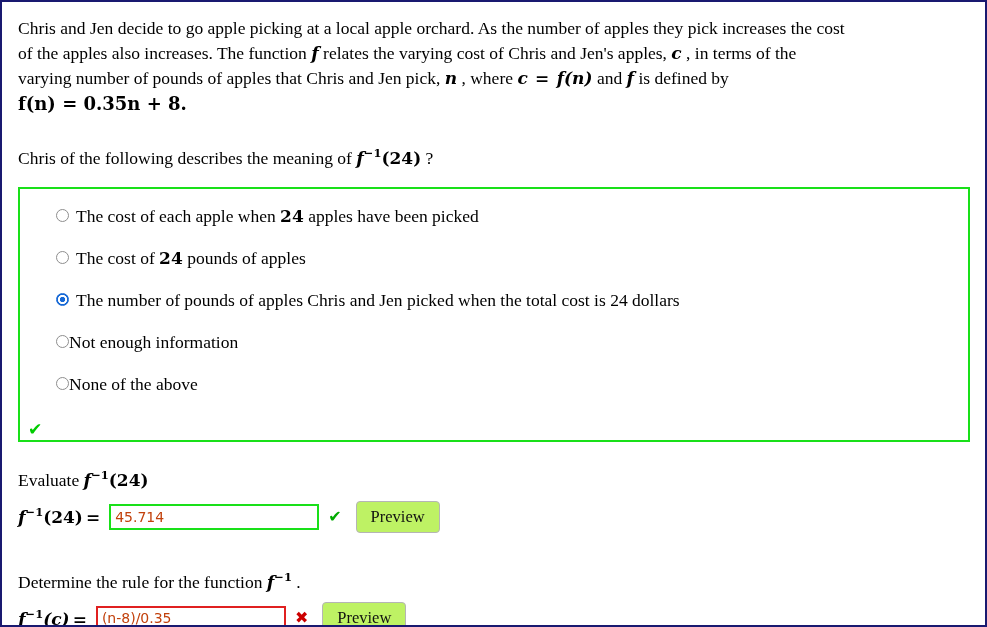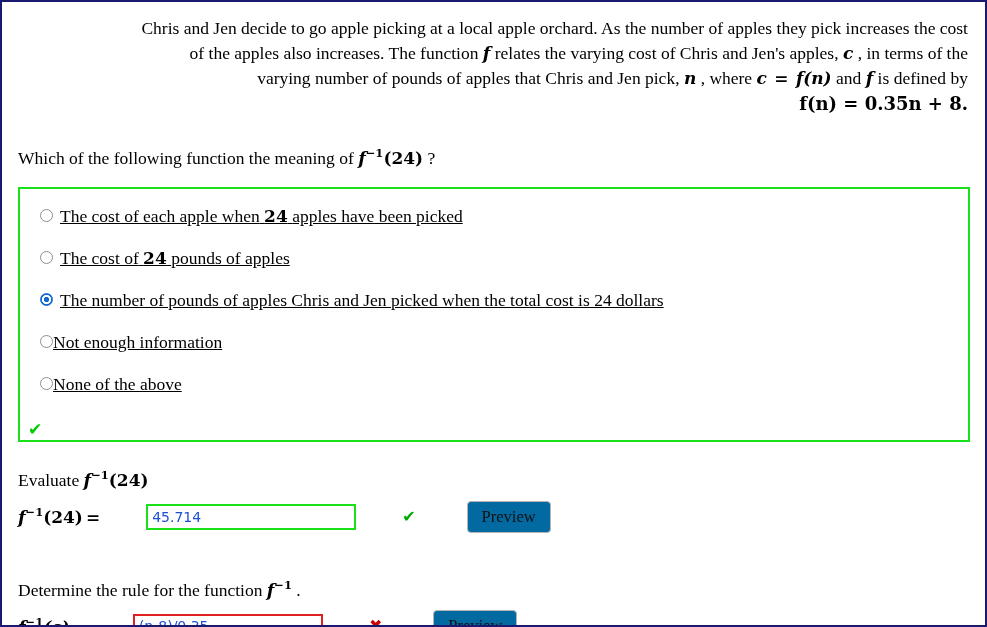--- a/index.html
+++ b/index.html
@@ -21,21 +21,21 @@
     overflow: hidden;
   }
   .inner {
     padding: 14px 16px 0 16px;
   }
 
   
   .prompt {
     font-size: 17.5px;
     line-height: 25px;
-    text-align: right;
+    text-align: left;
     max-width: 950px;
   }
   .prompt .ln { display: block; }
 
   
   .m {
     font-family: "DejaVu Serif", "Liberation Serif", serif;
     font-style: italic;
     font-weight: bold;
     font-size: 17px;
@@ -79,25 +79,24 @@
     box-sizing: border-box;
     border: 2px solid #19e019;
     background: #ffffff;
     padding: 16px 0 6px 0;
     position: relative;
     height: 255px;
   }
   .opt {
     display: flex;
     align-items: flex-start;
-    padding: 0 0 0 20px;
+    padding: 0 0 0 36px;
     margin-bottom: 20px;
     font-size: 17.5px;
     line-height: 22px;
-    text-decoration: underline;
   }
   .opt:last-of-type { margin-bottom: 0; }
   .radio {
     width: 13px;
     height: 13px;
     border-radius: 50%;
     border: 1px solid #8e8e8e;
     background: #ffffff;
     box-sizing: border-box;
     margin-top: 4px;
@@ -120,37 +119,36 @@
     line-height: 1;
     font-family: "DejaVu Sans", sans-serif;
   }
 
   
   .sec {
     font-size: 17.5px;
     line-height: 24px;
   }
   .sec-eval { margin-top: 21px; }
-  .sec-determine { margin-top: 40px; }
+  .sec-determine { margin-top: 32px; }
 
   .field-row {
     display: flex;
     align-items: center;
     margin-top: 9px;
-    gap: 37px;
   }
   .lhs {
     font-size: 17.5px;
     margin-right: 6px;
     white-space: nowrap;
   }
   .txtinput {
     font-family: "DejaVu Sans", "Liberation Sans", sans-serif;
     font-size: 14px;
-    color: #1d4ed8;
+    color: #c2410c;
     padding: 2px 4px;
     box-sizing: border-box;
     background: #ffffff;
     outline: none;
   }
   .txtinput.ok {
     border: 2px solid #19e019;
     width: 210px;
     height: 26px;
   }
@@ -164,21 +162,21 @@
     font-size: 16px;
     margin: 0 14px 0 9px;
     line-height: 1;
   }
   .mark.ok { color: #00aa00; }
   .mark.bad { color: #cc0000; font-weight: bold; }
   .btn {
     font-family: "Liberation Serif", "DejaVu Serif", serif;
     font-size: 16.5px;
     color: #111111;
-    background: #0369a1;
+    background: #bef264;
     border: 1px solid #b5b5b5;
     border-radius: 4px;
     padding: 5px 14px;
     cursor: pointer;
   }
 </style>
 </head>
 <body>
 
 <div id="page">
@@ -201,21 +199,21 @@
         <span class="mop">=</span>
         <span class="m">f(n)</span>
         <span>and</span>
         <span class="fitalic">f</span>
         <span>is defined by</span>
       </span>
       <span class="ln mu" style="font-size:18px;">f(n) = 0.35n + 8.</span>
     </div>
 
     <div class="question-line">
-      <span>Which of the following function the meaning of</span>
+      <span>Chris of the following describes the meaning of</span>
       <span class="fitalic" style="font-size:17.5px;">f</span><span class="sup">−1</span><span class="mu">(24)</span>
       <span>?</span>
     </div>
 
     <div class="answer-box">
 
       <div class="opt">
         <span class="radio"></span>
         <span class="opt-label"><span>The cost of each apple when</span> <span class="mu">24</span> <span>apples have been picked</span></span>
       </div>

